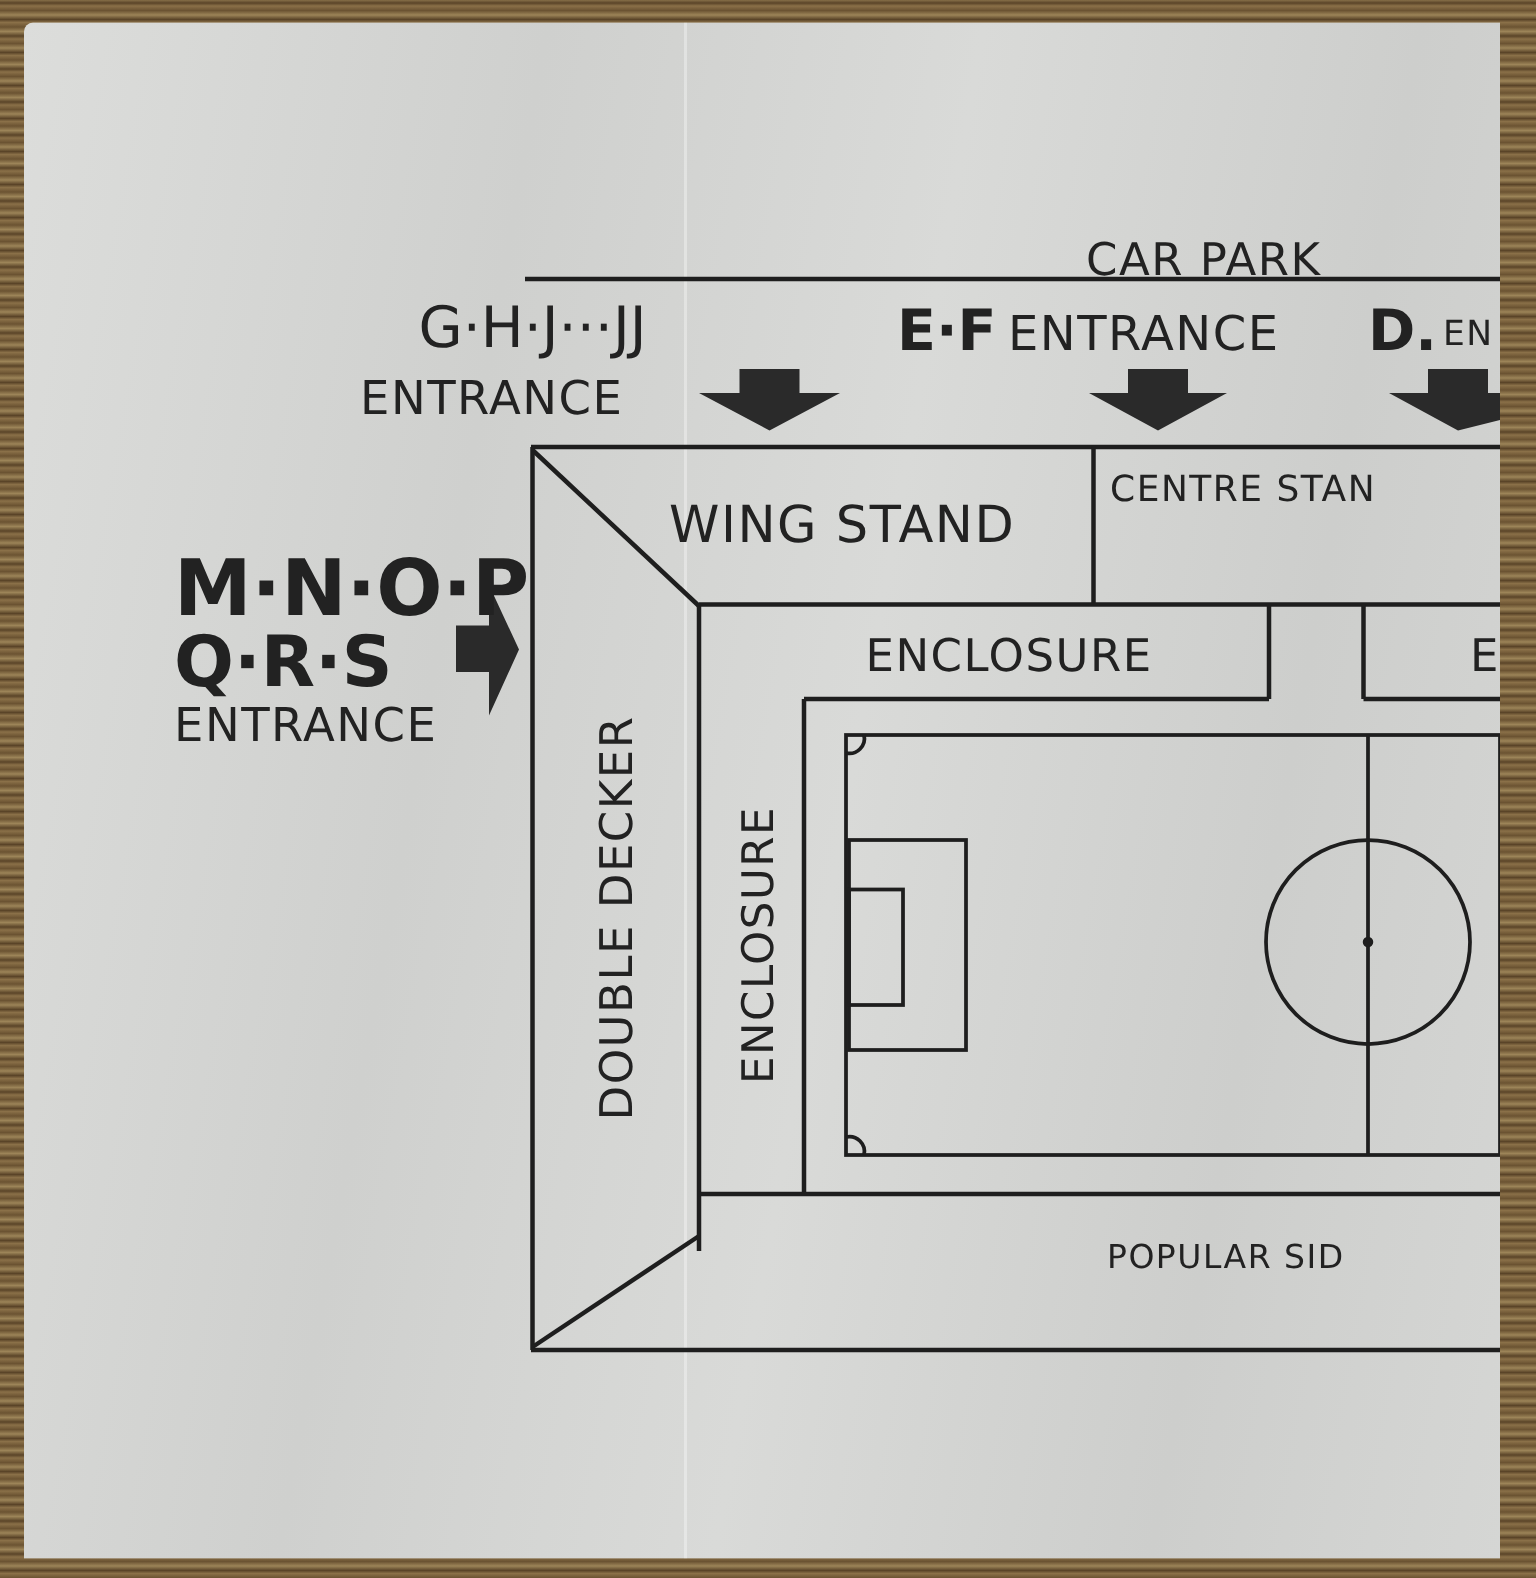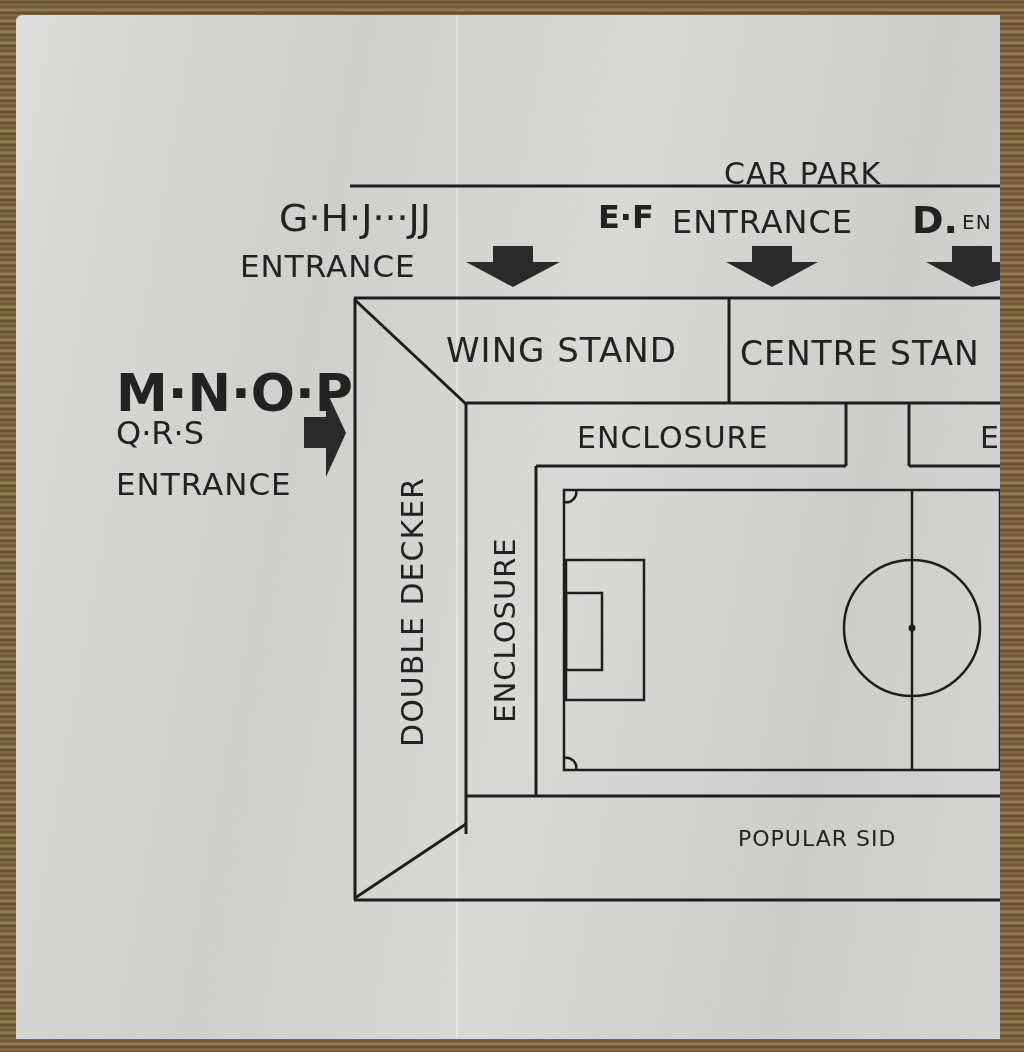--- a/index.html
+++ b/index.html
@@ -73,31 +73,31 @@
       <polygon points="304,417 326,417 326,390 346,433 326,477 326,448 304,448"></polygon>
     </g>
   </svg>
 </div>
 
 <div class="txt" style="left:724px; top:140px; font-size:30px;margin-top:16px;">CAR PARK</div>
 
 <div class="txt" style="left:235px; top:196px; font-size:38px; font-weight:normal; letter-spacing:0;margin-left:44px;">G·H·J···JJ</div>
 <div class="txt" style="left:240px; top:248px; font-size:31px;">ENTRANCE</div>
 
-<div class="txt" style="left:598px; top:198px; font-size:32px; font-weight:bold; letter-spacing:0;">E·F</div>
+<div class="txt" style="left:598px; top:198px; font-size:38px; font-weight:bold; letter-spacing:0;">E·F</div>
 <div class="txt" style="left:672px; top:203px; font-size:32px;">ENTRANCE</div>
 
 <div class="txt" style="left:912px; top:198px; font-size:38px; font-weight:bold; letter-spacing:0;">D.</div>
-<div class="txt" style="left:962px; top:210px; font-size:20px;">EN</div>
+<div class="txt" style="left:962px; top:210px; font-size:23px;">EN</div>
 
 <div class="txt" style="left:116px; top:363px; font-size:52px; font-weight:bold; letter-spacing:0;">M·N·O·P</div>
-<div class="txt" style="left:116px; top:414px; font-size:32px; font-weight:normal; letter-spacing:0;">Q·R·S</div>
+<div class="txt" style="left:116px; top:414px; font-size:47px; font-weight:bold; letter-spacing:0;">Q·R·S</div>
 <div class="txt" style="left:116px; top:466px; font-size:31px;">ENTRANCE</div>
 
 <div class="txt" style="left:446px; top:330px; font-size:34px;">WING STAND</div>
-<div class="txt" style="left:740px; top:334px; font-size:33px;">CENTRE STAN</div>
+<div class="txt" style="left:740px; top:312px; font-size:24px;">CENTRE STAN</div>
 <div class="txt" style="left:577px; top:420px; font-size:30px;">ENCLOSURE</div>
 <div class="txt" style="left:980px; top:420px; font-size:30px;">E</div>
 
 <div class="txt" style="left:412px; top:612px; font-size:30px; transform: translate(-50%,-50%) rotate(-90deg);">DOUBLE DECKER</div>
 <div class="txt" style="left:505px; top:630px; font-size:29px; transform: translate(-50%,-50%) rotate(-90deg);">ENCLOSURE</div>
 
 <div class="txt" style="left:738px; top:826px; font-size:22px;">POPULAR SID</div>
 
 </body></html>

